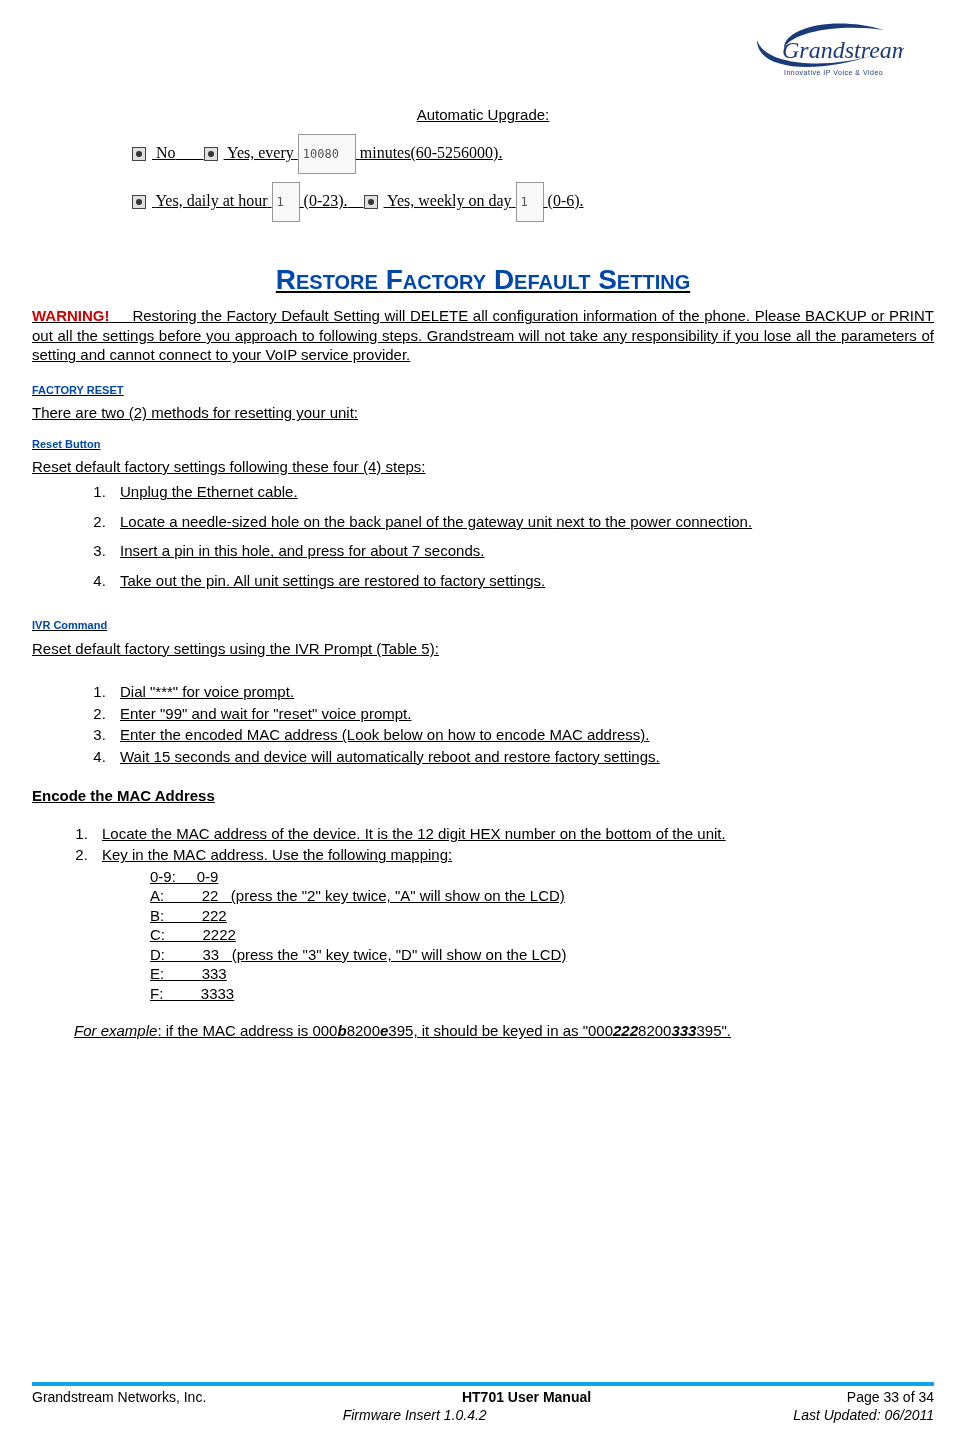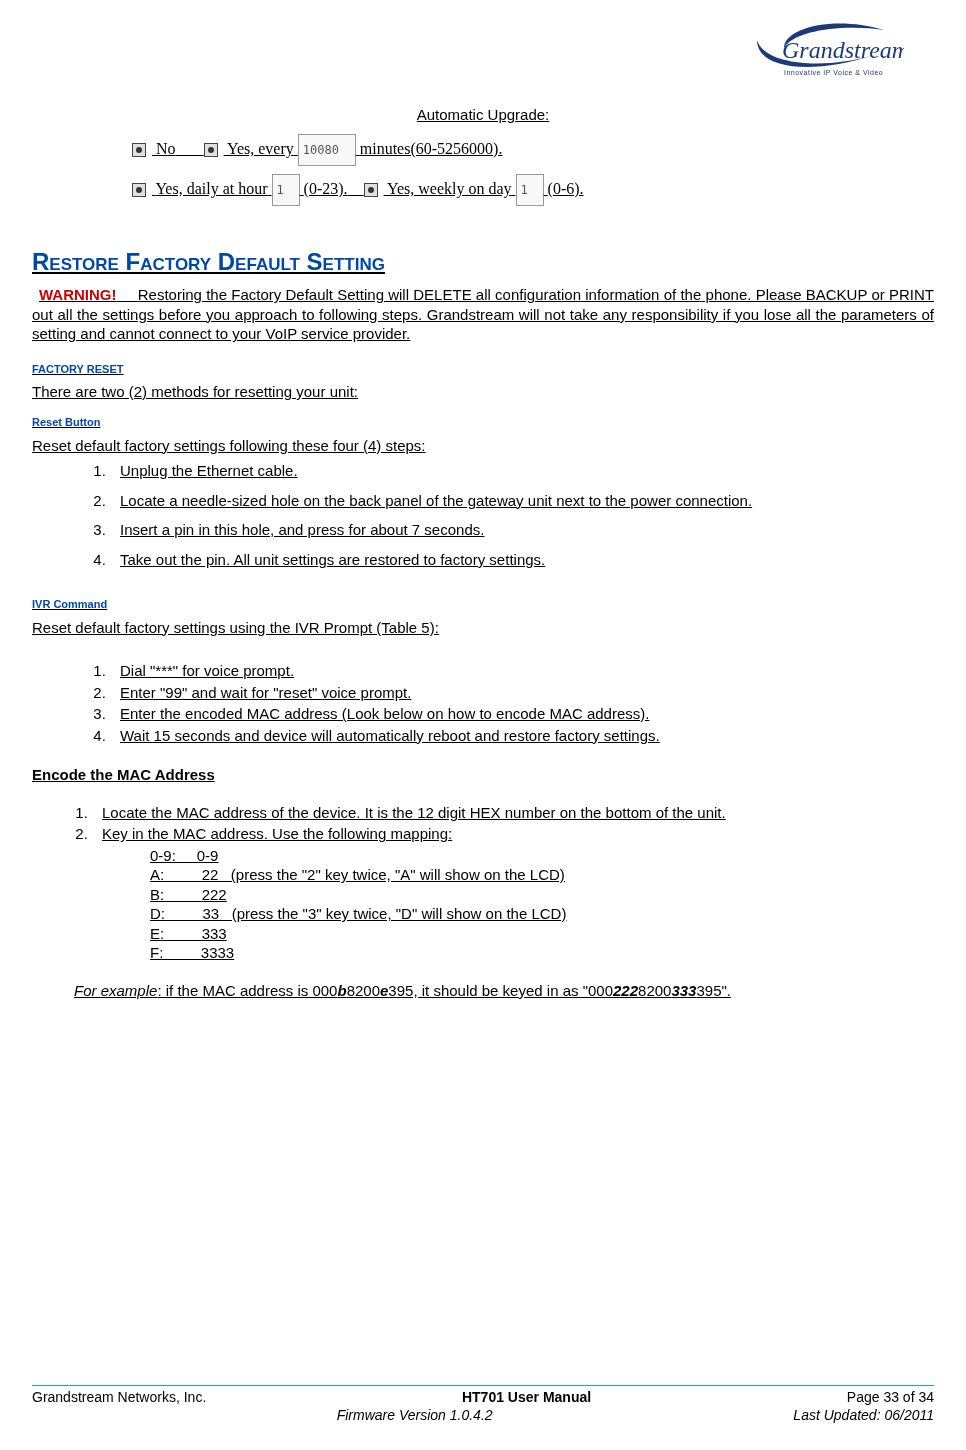--- a/index.html
+++ b/index.html
@@ -10,54 +10,54 @@
     background: #fff;
     color: #000;
     position: relative;
     font-size: 15px;
     line-height: 1.3;
   }
   .page { padding: 20px 32px 0 32px; text-decoration: underline; }
   .logo-wrap { text-align: right; padding: 0 30px 10px 0; }
   .logo { display: inline-block; }
   .section-label { margin-top: 8px; margin-bottom: 10px; text-align: center; }
-  .upgrade-line { padding-left: 100px; margin-bottom: 8px; line-height: 28px; font-family: "Times New Roman", serif; font-size: 16px; }
+  .upgrade-line { padding-left: 100px; margin-bottom: 8px; line-height: 36px; font-family: "Times New Roman", serif; font-size: 16px; }
   .radio-box {
     display: inline-block; width: 14px; height: 14px; border: 1px solid #444;
     background: #e0e0e0; vertical-align: middle; position: relative; margin-right: 6px;
   }
   .radio-box::after { content: ""; position: absolute; width: 6px; height: 6px; border-radius: 50%; background: #333; left: 3px; top: 3px; }
   .num-input {
     display: inline-block; border: 1px solid #999; background: #f8f8f8;
     font-family: monospace; font-size: 12px; padding: 1px 6px 1px 4px;
     min-width: 58px; text-align: left; vertical-align: middle; color: #555;
   }
   .num-input.small { min-width: 28px; }
   h1.blue {
     color: #0047ab; font-family: Arial, sans-serif; font-variant: small-caps;
-    font-size: 24px; margin-top: 40px; margin-bottom: 8px; font-weight: bold;
+    font-size: 28px; margin-top: 40px; margin-bottom: 8px; font-weight: bold; text-align: center;
   }
   .warn-para { text-align: justify; margin-bottom: 18px; }
-  .warn { color: #cc0000; font-weight: bold; margin-left: 7px; }
+  .warn { color: #cc0000; font-weight: bold; }
   .blue-sub { color: #0047ab; font-weight: bold; margin-top: 16px; margin-bottom: 6px; font-size: 11px; }
   .blue-sub.small { font-size: 11px; margin-top: 14px; }
   p { margin-bottom: 4px; }
   ol.steps { list-style: decimal; padding-left: 78px; margin-top: 6px; }
   ol.steps li { padding-left: 10px; margin-bottom: 10px; }
   ol.steps.tight li { margin-bottom: 2px; }
   .underline { text-decoration: underline; }
   .bold { font-weight: bold; }
   .mapping { padding-left: 118px; margin-top: 0; }
   .mapping div { white-space: pre; }
   .example { padding-left: 42px; margin-top: 18px; }
   .example .it { font-style: italic; }
   .bi { font-style: italic; font-weight: bold; }
   .footer {
     position: absolute; bottom: 26px; left: 32px; right: 32px;
-    border-top: 1px solid #0ea5e9; padding-top: 2px;
+    border-top: 4px solid #0ea5e9; padding-top: 2px;
     font-family: Arial, sans-serif;
   }
   .footer-row { display: flex; justify-content: space-between; font-size: 14px; }
   .footer-row .c { text-align: center; flex: 1; font-style: italic; }
   .footer-row .l { text-align: left; }
   .footer-row .r { text-align: right; }
   .footer-row.top .c { font-weight: bold; font-style: normal; }
 </style>
 </head>
 <body>
@@ -130,35 +130,36 @@
 
   <p class="bold" style="margin-top:20px">Encode the MAC Address</p>
   <ol class="steps tight" style="margin-top:18px; padding-left:60px">
     <li><span>Locate the MAC address of the device.   It is the 12 digit HEX number on the bottom of the unit.</span></li>
     <li><span>Key in the MAC address.   Use the following mapping:</span></li>
   </ol>
   <div class="mapping">
     <div>0-9:     0-9</div>
     <div>A:         22   (press the "2" key twice, "A" will show on the LCD)</div>
     <div>B:         222</div>
+    <div>C:         2222</div>
     <div>D:         33   (press the "3" key twice, "D" will show on the LCD)</div>
     <div>E:         333</div>
     <div>F:         3333</div>
   </div>
 
   <p class="example">
     <span class="it">For example</span><span>:   if the MAC address is 000</span><span class="bi">b</span><span>8200</span><span class="bi">e</span><span>395, it should be keyed in as "000</span><span class="bi">222</span><span>8200</span><span class="bi">333</span><span>395".</span>
   </p>
 
 </div>
 
 <div class="footer">
   <div class="footer-row top">
     <span class="l">Grandstream Networks, Inc.</span>
     <span class="c">HT701 User Manual</span>
     <span class="r">Page 33 of 34</span>
   </div>
   <div class="footer-row">
     <span class="l">&nbsp;</span>
-    <span class="c">Firmware Version 1.0.4.2</span>
+    <span class="c">Firmware Insert 1.0.4.2</span>
     <span class="r" style="font-style:italic">Last Updated: 06/2011</span>
   </div>
 </div>
 
 </body></html>

